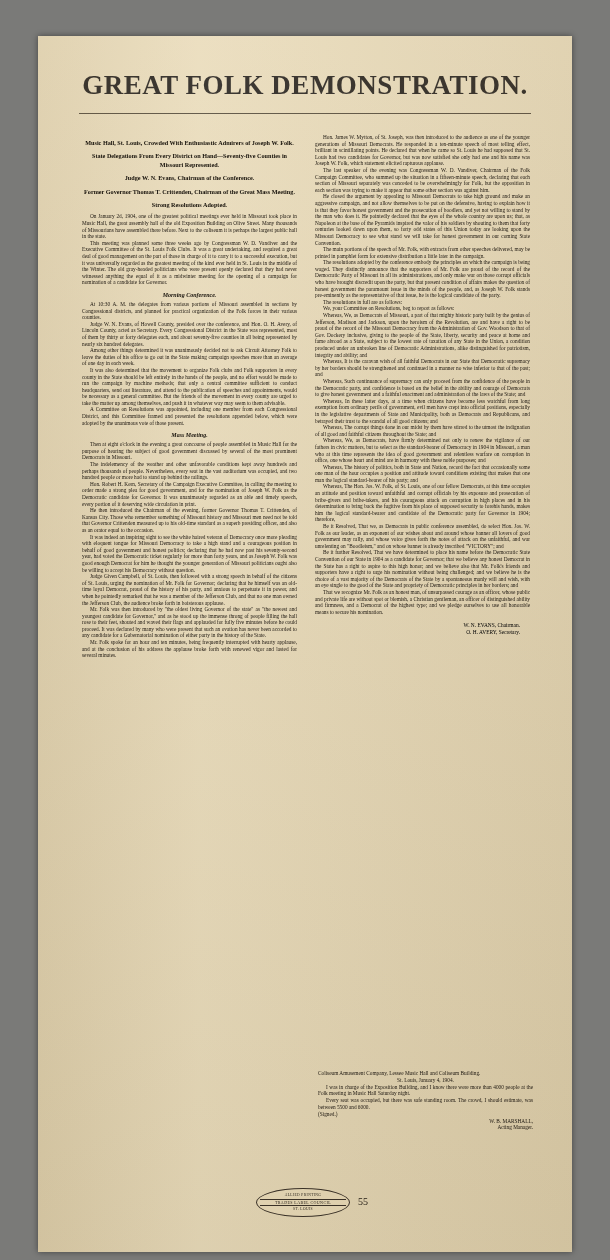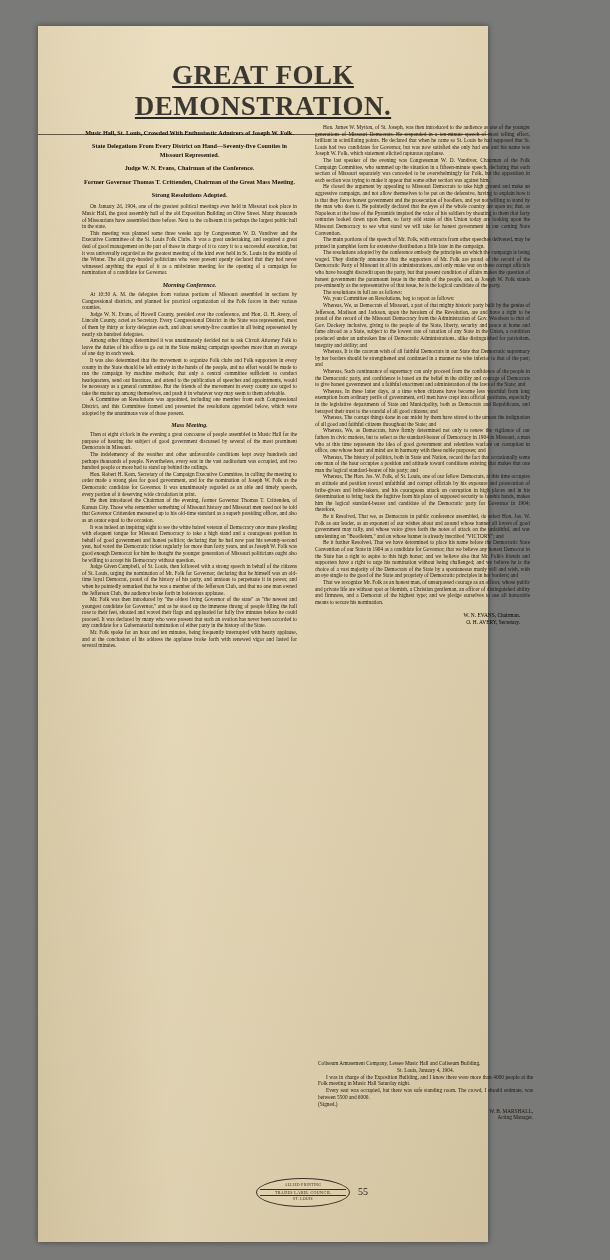--- a/index.html
+++ b/index.html
@@ -9,26 +9,25 @@
   }
   body {
     width: 610px;
     height: 1260px;
     overflow: hidden;
     font-family: "Liberation Serif", serif;
   }
   .page {
     position: absolute;
     left: 38px;
-    top: 26px;
-    width: 450px;
+    top: 36px;
+    width: 534px;
     height: 1216px;
     background: #e8d9b5;
     box-shadow: 0 0 6px rgba(0,0,0,0.45);
-    text-decoration: underline;
   }
   .paper-inner {
     position: absolute;
     left: 0; top: 0; right: 0; bottom: 0;
     background:
       linear-gradient(180deg, rgba(255,255,255,0.12), rgba(0,0,0,0.05)),
       linear-gradient(90deg, rgba(120,95,50,0.10), rgba(255,255,255,0.05) 30%, rgba(120,95,50,0.10));
     pointer-events: none;
   }
   .headline {

